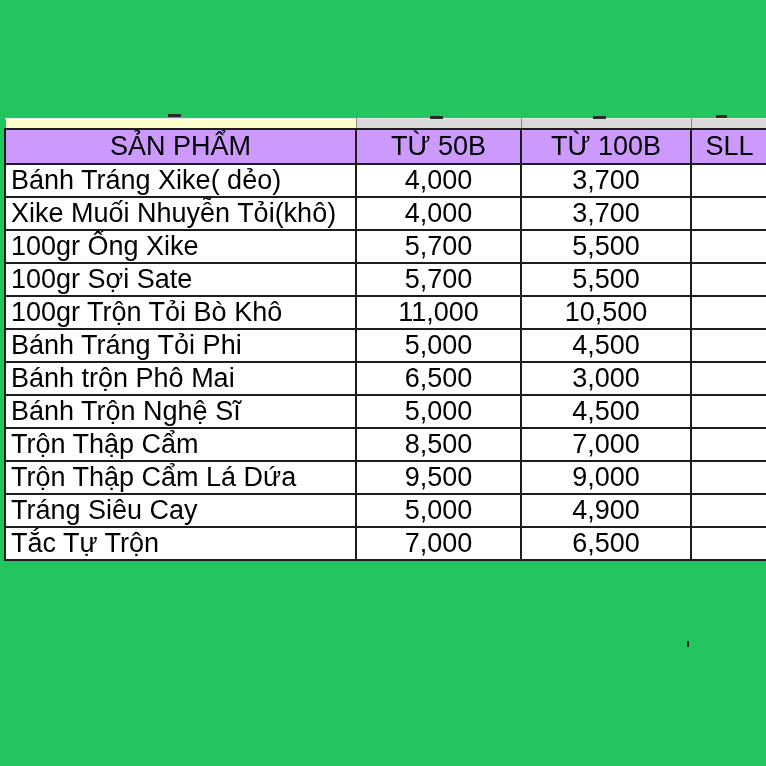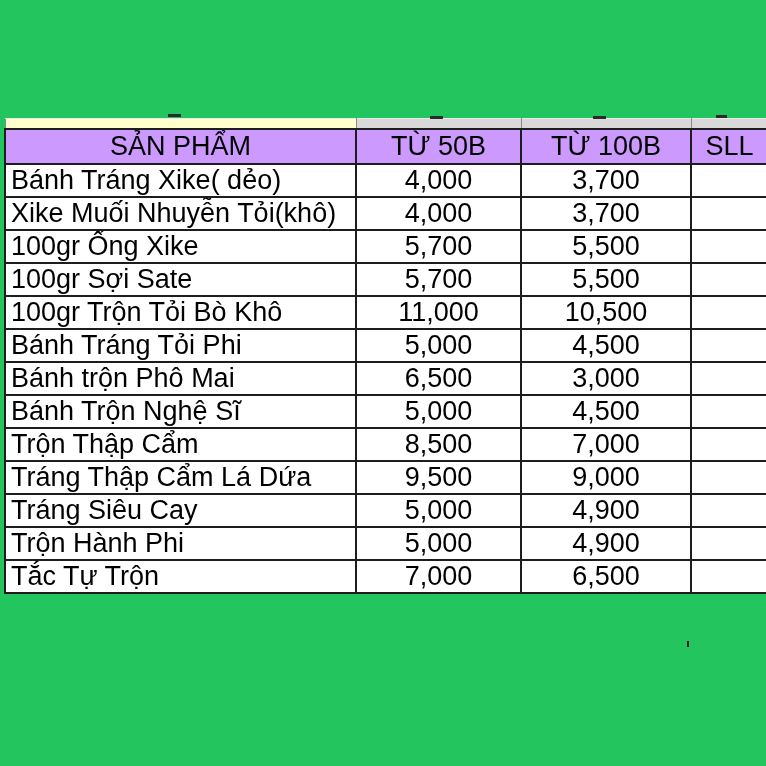--- a/index.html
+++ b/index.html
@@ -149,33 +149,27 @@
           <td class="price">4,500</td>
           <td class="sll cut-right"></td>
         </tr>
         <tr class="data">
           <td class="product">Trộn Thập Cẩm</td>
           <td class="price">8,500</td>
           <td class="price">7,000</td>
           <td class="sll cut-right"></td>
         </tr>
         <tr class="data">
-          <td class="product">Tráng Thập Cẩm Lá Dứa</td>
+          <td class="product">Trộn Thập Cẩm Lá Dứa</td>
           <td class="price">9,500</td>
           <td class="price">9,000</td>
           <td class="sll cut-right"></td>
         </tr>
         <tr class="data">
           <td class="product">Tráng Siêu Cay</td>
-          <td class="price">5,000</td>
-          <td class="price">4,900</td>
-          <td class="sll cut-right"></td>
-        </tr>
-        <tr class="data">
-          <td class="product">Trộn Hành Phi</td>
           <td class="price">5,000</td>
           <td class="price">4,900</td>
           <td class="sll cut-right"></td>
         </tr>
         <tr class="data">
           <td class="product">Tắc Tự Trộn</td>
           <td class="price">7,000</td>
           <td class="price">6,500</td>
           <td class="sll cut-right"></td>
         </tr>

